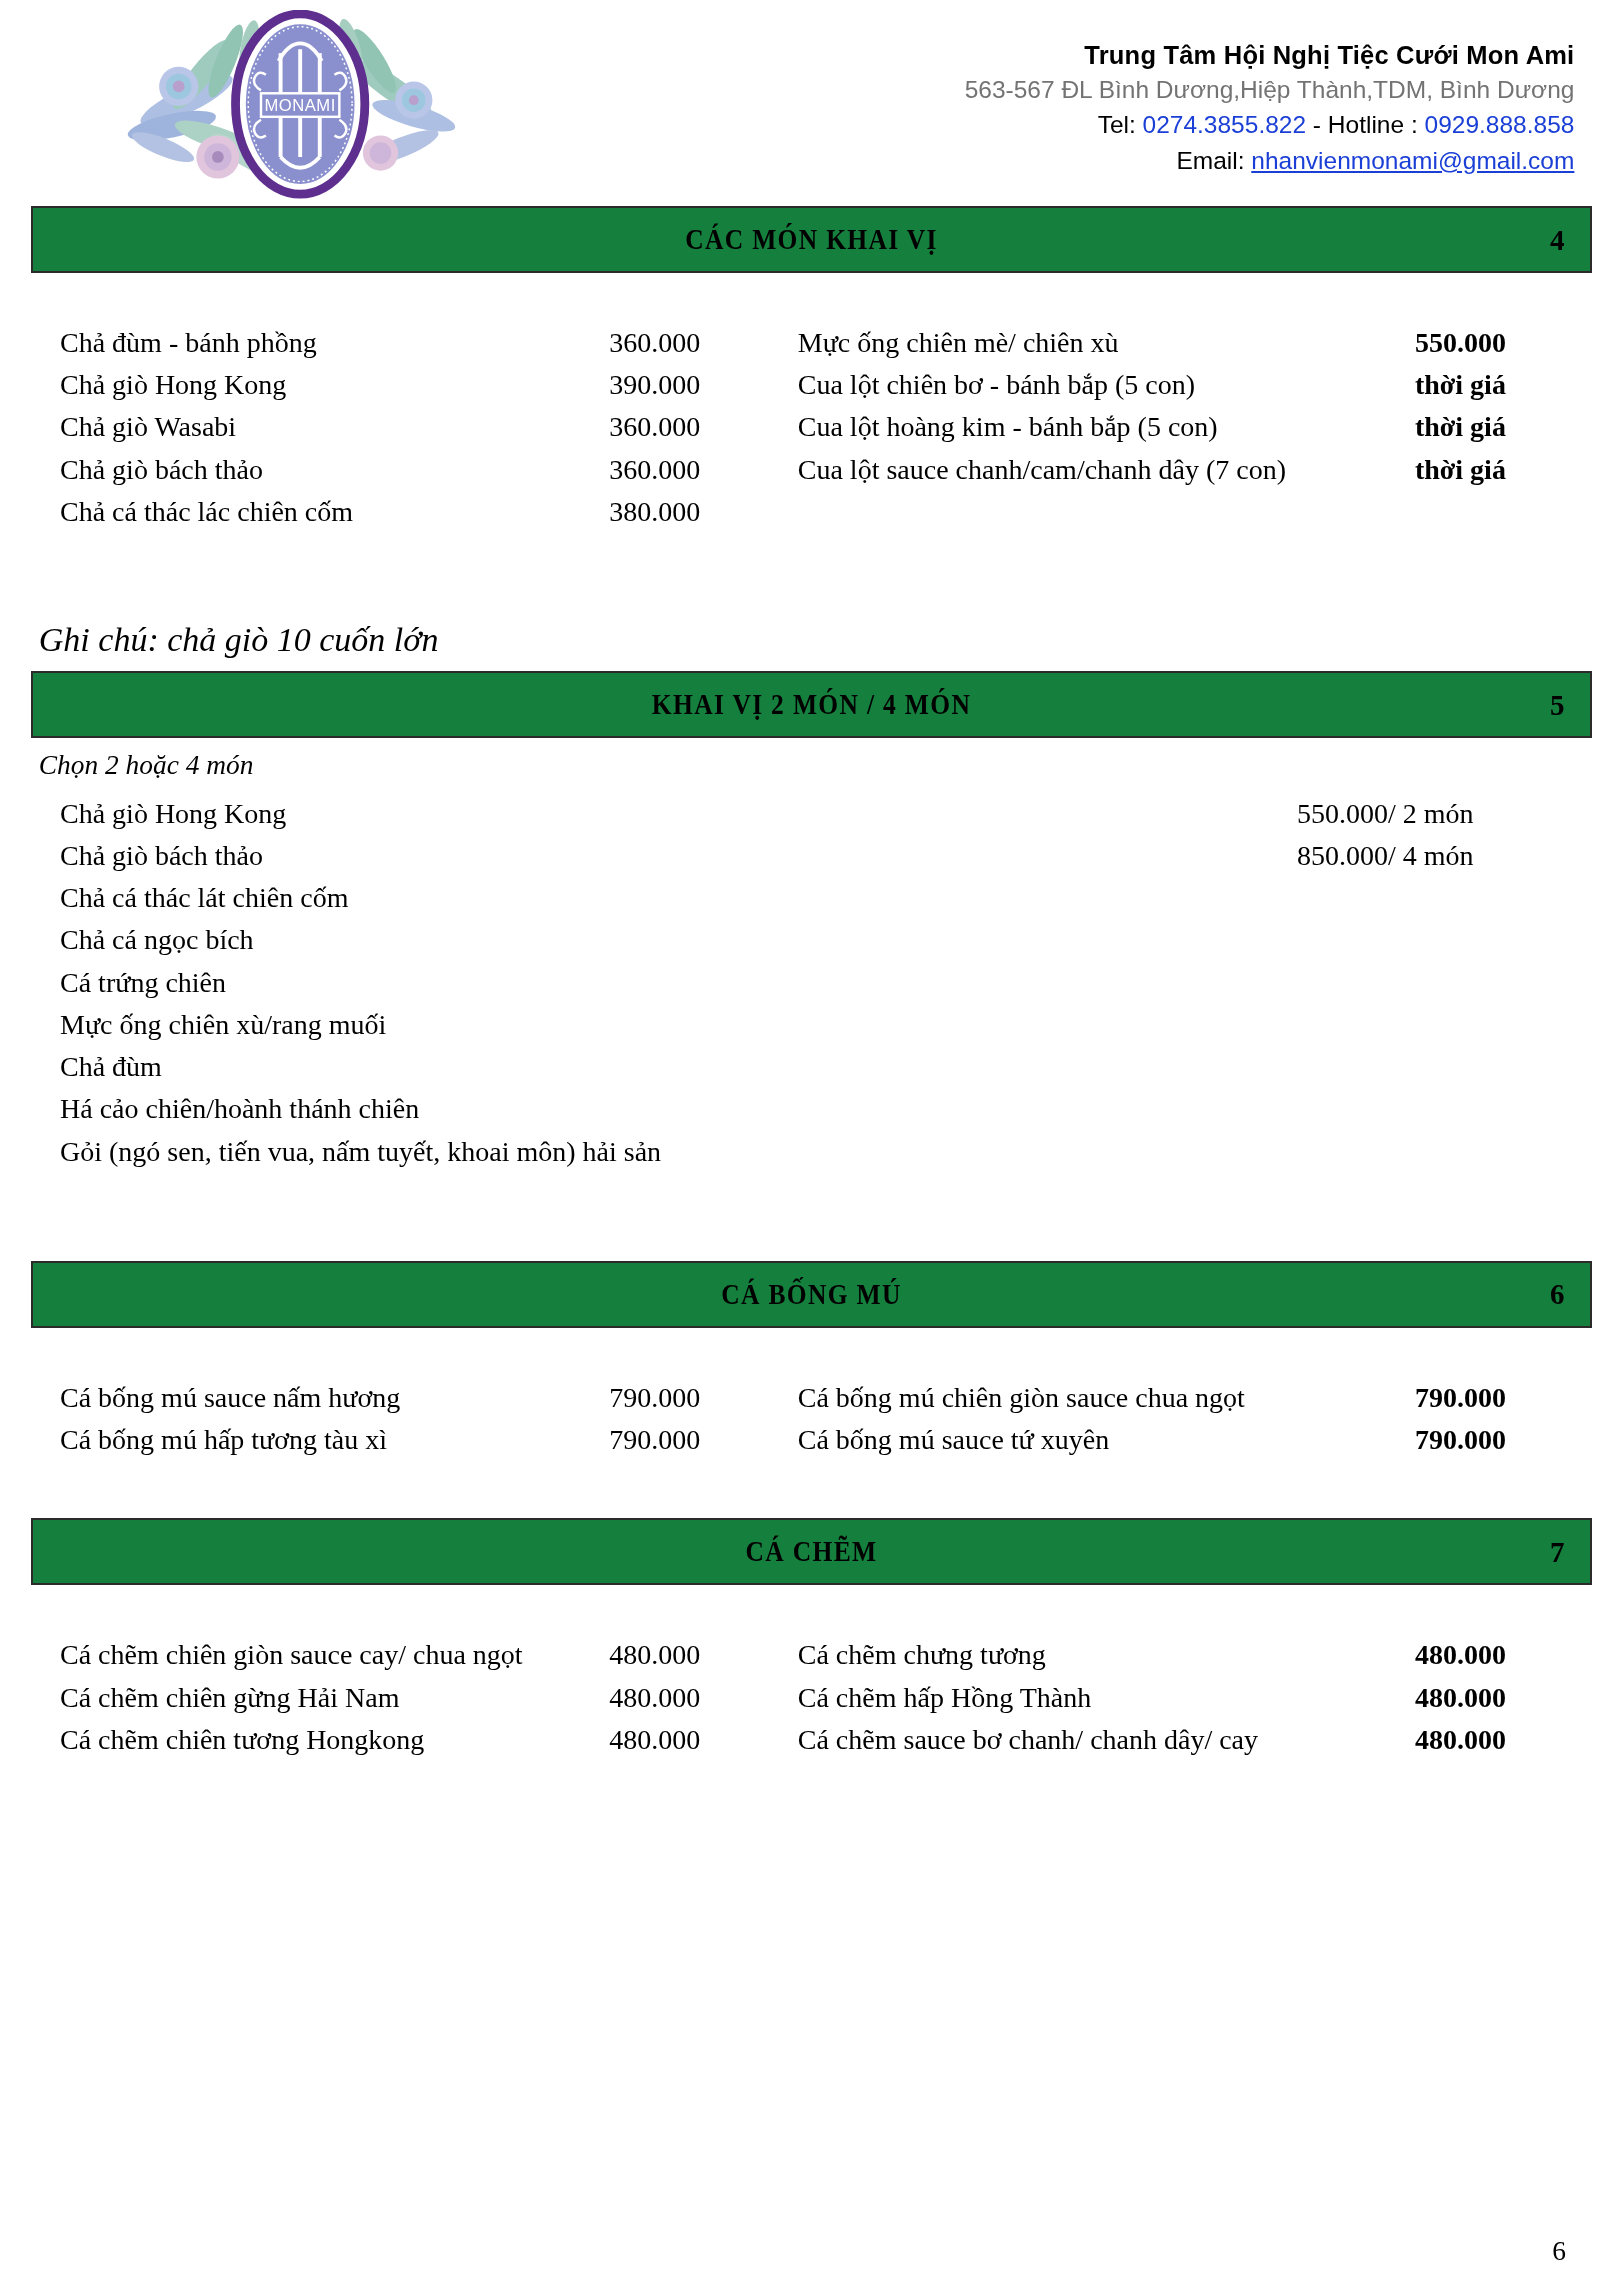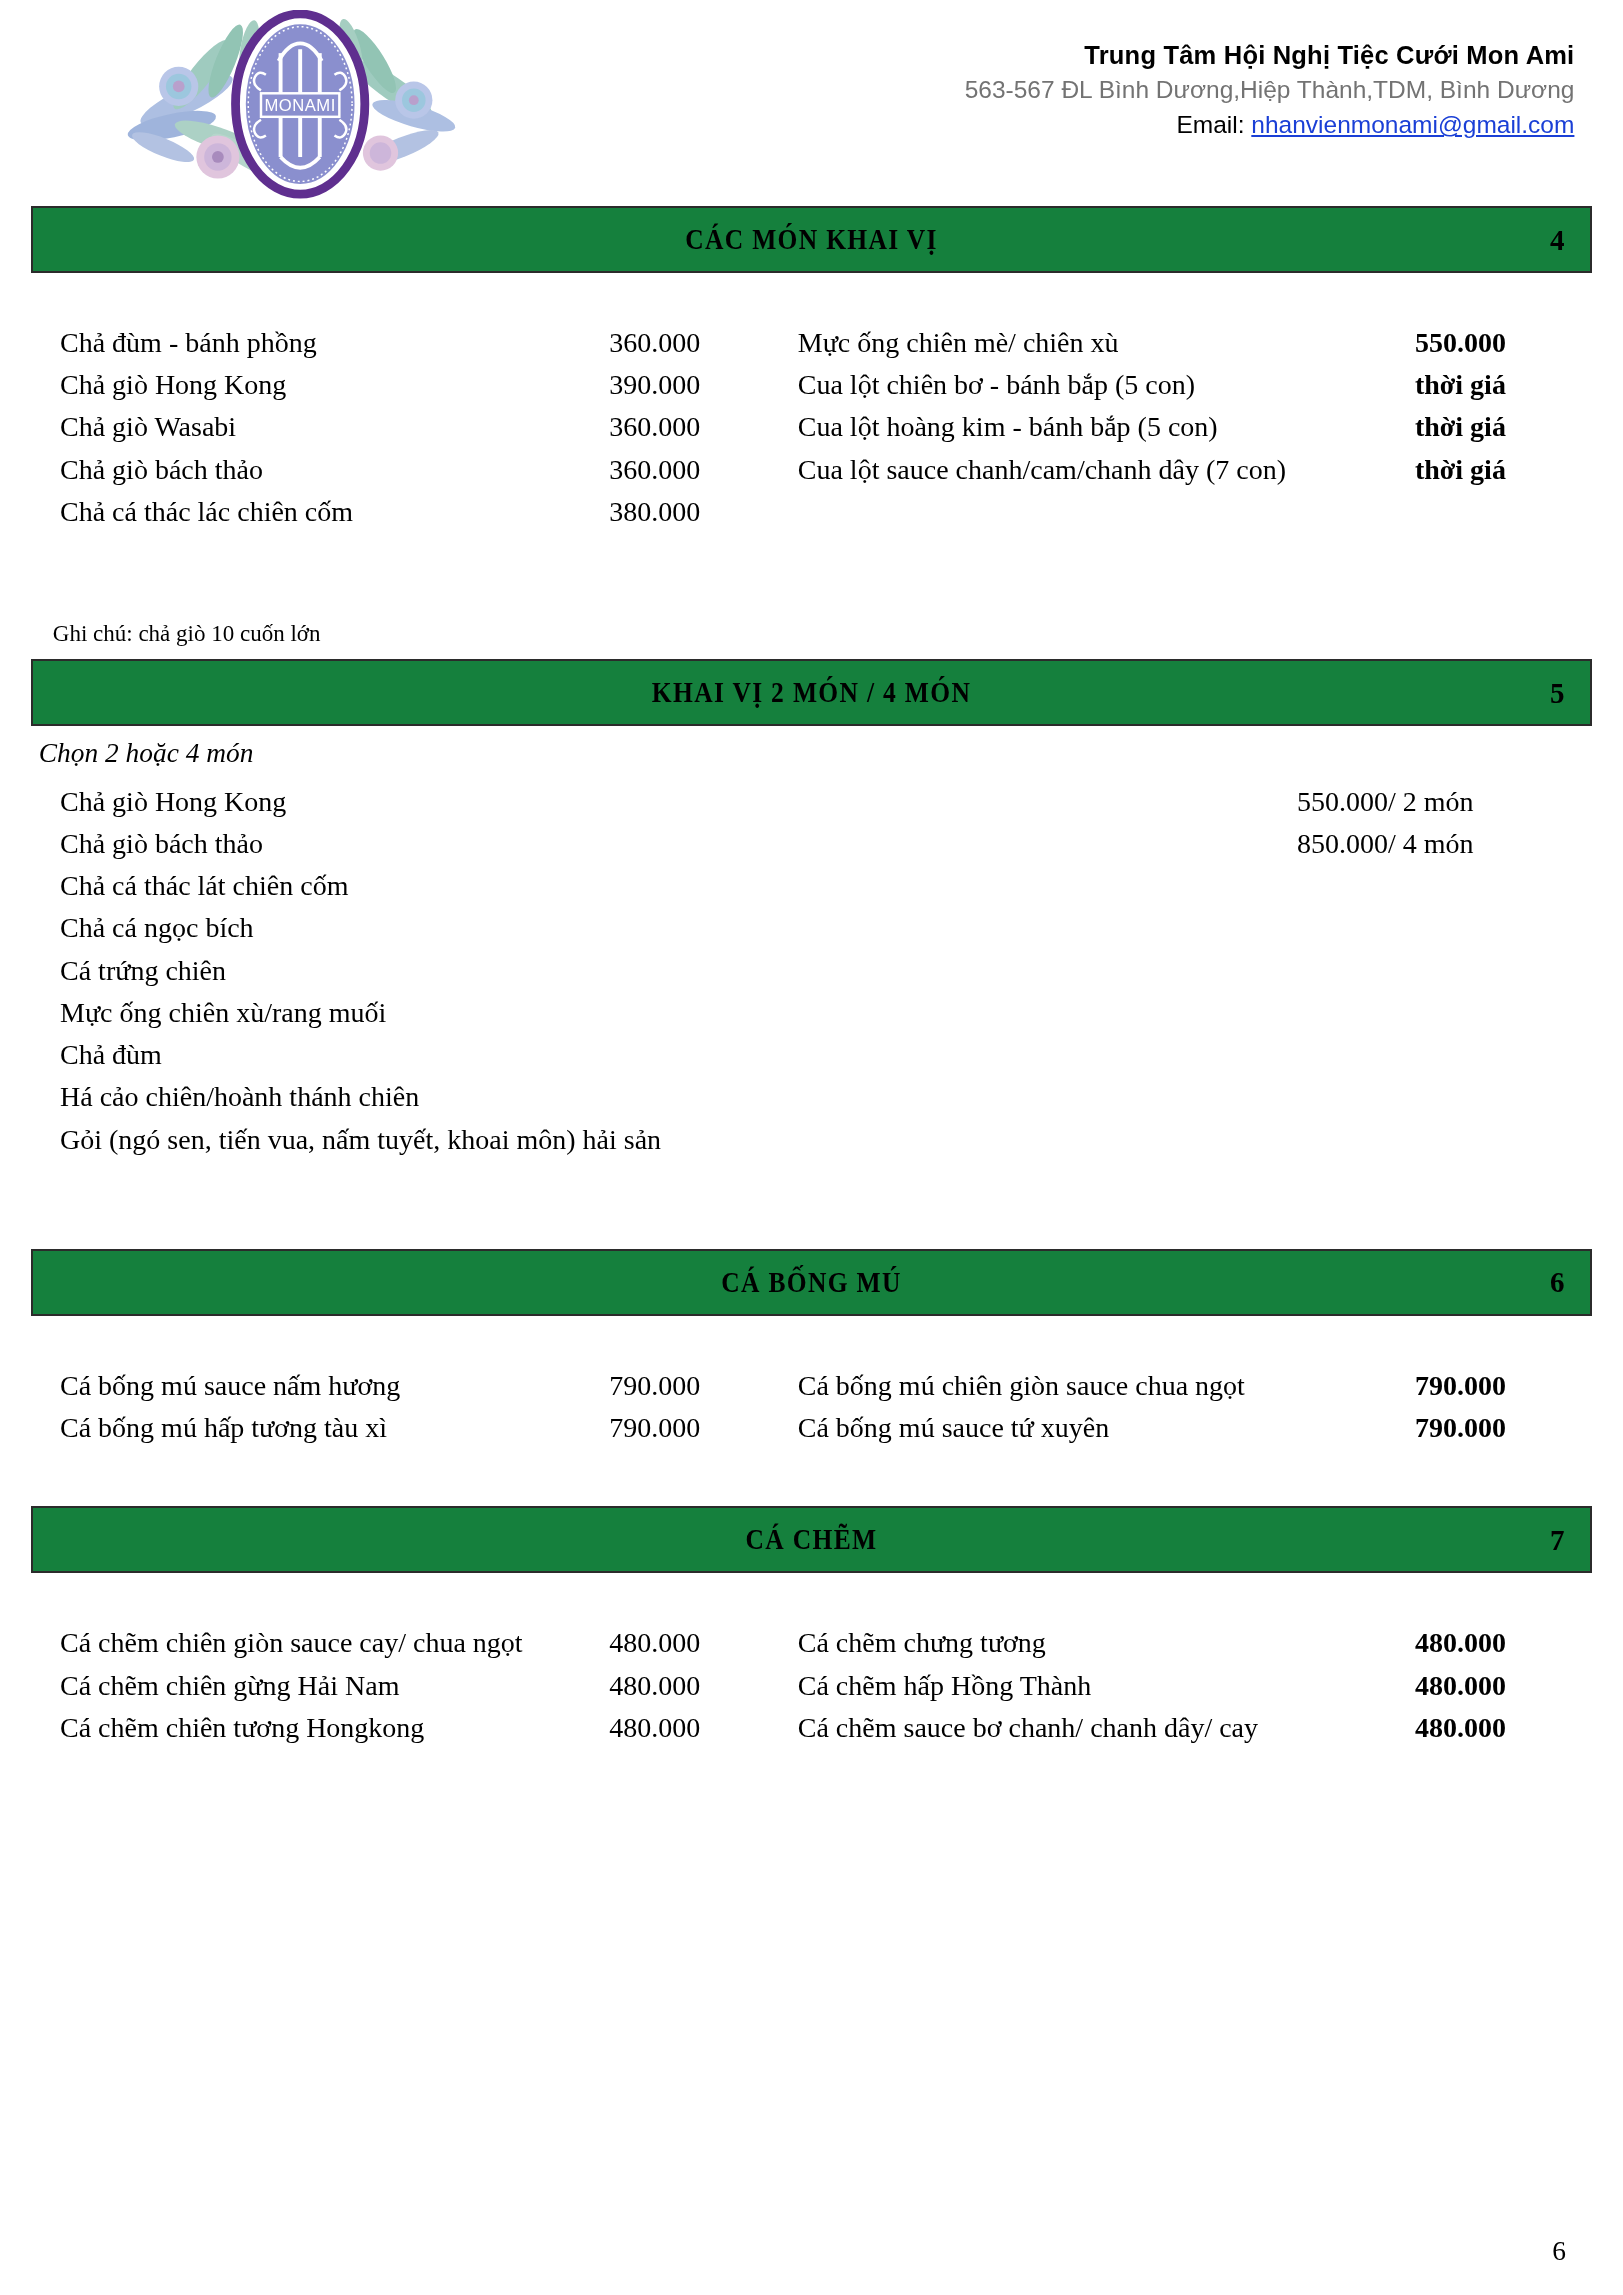--- a/index.html
+++ b/index.html
@@ -121,22 +121,23 @@
   .list-table td {
     padding: 4.9px 0;
     vertical-align: top;
     line-height: 1.16;
   }
   .list-name  { padding-left: 29px !important; }
   .list-price { width: 294px; text-align: left; white-space: nowrap; }
 
   
   .note {
-    font-size: 23px;
-    margin: 0 45px;
+    font-style: italic;
+    font-size: 34px;
+    margin: 0 31px;
     padding-left: 7.8px;
   }
   .note-after {
     font-style: italic;
     font-size: 27.4px;
     margin: 0 31px;
     padding-left: 7.8px;
   }
 
   .sp-12 { height: 11.8px; }
@@ -217,20 +218,23 @@
         <path d="M196 112 q-10 6 -6 14 q4 7 11 2"></path>
         <path d="M276 112 q10 6 6 14 q-4 7 -11 2"></path>
       </g>
     </svg>
   </div>
 
   <div class="company-block">
     <div class="company-name">Trung Tâm Hội Nghị Tiệc Cưới Mon Ami</div>
     <div class="company-addr">563-567 ĐL Bình Dương,Hiệp Thành,TDM, Bình Dương</div>
     <div class="company-line">
+      <span>Tel: </span><span class="tel-num">0274.3855.822</span><span> - Hotline : </span><span class="hotline-num">0929.888.858</span>
+    </div>
+    <div class="company-line">
       <span>Email: </span><span class="email-link">nhanvienmonami@gmail.com</span>
     </div>
   </div>
 </div>
 
 <div class="banner">
   <div class="banner-title">CÁC MÓN KHAI VỊ</div>
   <div class="banner-num">4</div>
 </div>
 

